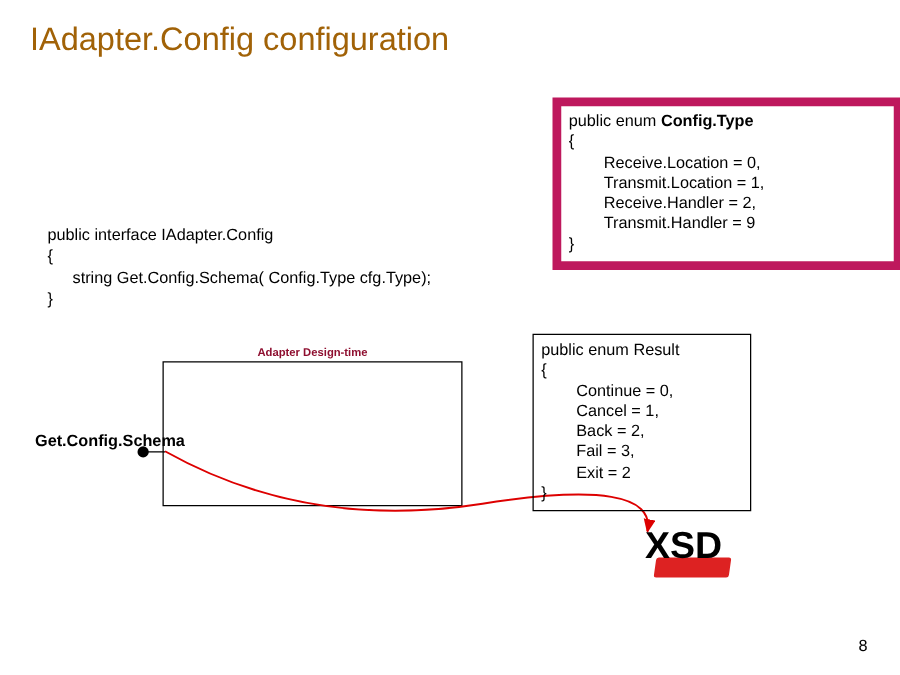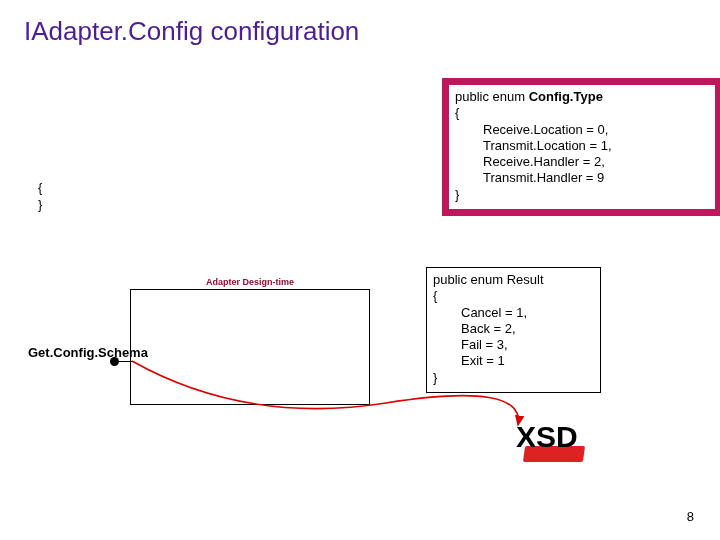--- a/index.html
+++ b/index.html
@@ -1,18 +1,18 @@
 <!DOCTYPE html>
 <html><head>
 <meta charset="utf-8">
 <style>
   * { margin: 0; padding: 0; box-sizing: border-box; }
   html, body { width: 720px; height: 540px; background: #fff; font-family: Arial, Helvetica, sans-serif; }
   .slide { position: relative; width: 720px; height: 540px; }
-  .title { position: absolute; left: 24px; top: 16px; font-size: 26px; font-family: Verdana, Arial, sans-serif; color: #4c1d95; font-weight: 400; }
+  .title { position: absolute; left: 24px; top: 16px; font-size: 26px; font-family: Verdana, Arial, sans-serif; color: #a16207; font-weight: 400; }
   .enum-configtype { position: absolute; left: 410px; top: 78px; width: 280px; border: 7px solid #be185d; padding: 4px 6px 6px 6px; font-size: 13px; line-height: 1.25; margin-left: 32px; }
   .enum-configtype .kw-bold { font-weight: 700; }
   .code-interface { position: absolute; left: 38px; top: 180px; font-size: 13px; line-height: 1.3; }
   .indent { padding-left: 28px; }
   .indent2 { padding-left: 20px; }
   .diagram { position: absolute; left: 130px; top: 277px; }
   .diagram-box { width: 240px; height: 116px; border: 1px solid #000; background: #fff; }
   .diagram-label { text-align: center; font-size: 9px; font-family: Verdana, Arial, sans-serif; color: #8e0e2f; font-weight: 700; margin-bottom: 2px; }
   .getcfg { position: absolute; left: 28px; top: 345px; font-size: 13px; font-weight: 700; }
   .lolli-line { position: absolute; left: 118px; top: 361px; width: 14px; height: 1px; background: #000; }
@@ -37,21 +37,23 @@
     </div>
     <div>{</div>
     <div class="indent">Receive.Location = 0,</div>
     <div class="indent">Transmit.Location = 1,</div>
     <div class="indent">Receive.Handler = 2,</div>
     <div class="indent">Transmit.Handler = 9</div>
     <div>}</div>
   </div>
 
   <div class="code-interface">
+    <div>public interface IAdapter.Config</div>
     <div>{</div>
+    <div class="indent2">string Get.Config.Schema( Config.Type cfg.Type);</div>
     <div>}</div>
   </div>
 
   <div class="diagram">
     <div class="diagram-label">Adapter Design-time</div>
     <div class="diagram-box"></div>
   </div>
 
   <div class="getcfg">Get.Config.Schema</div>
   <div class="lolli-dot"></div>
@@ -64,24 +66,25 @@
       </marker>
     </defs>
     <path d="M 6 6  Q 120 70  260 48  T 392 70" stroke="#d00" stroke-width="1.6" fill="none" marker-end="url(#arrowhead)"></path>
   </svg>
 
   <div class="enum-result">
     <div>
       <span>public enum </span><span class="kw-bold">Result</span>
     </div>
     <div>{</div>
+    <div class="indent">Continue = 0,</div>
     <div class="indent">Cancel   = 1,</div>
     <div class="indent">Back    = 2,</div>
     <div class="indent">Fail     = 3,</div>
-    <div class="indent">Exit   = 1</div>
+    <div class="indent">Exit   = 2</div>
     <div>}</div>
   </div>
 
   <div class="xsd">
     <div class="xsd-shadow"></div>
     <div class="xsd-text">XSD</div>
   </div>
 
   <div class="page-number">8</div>
 

